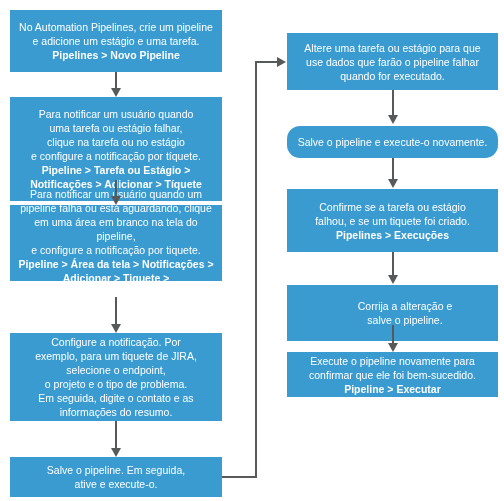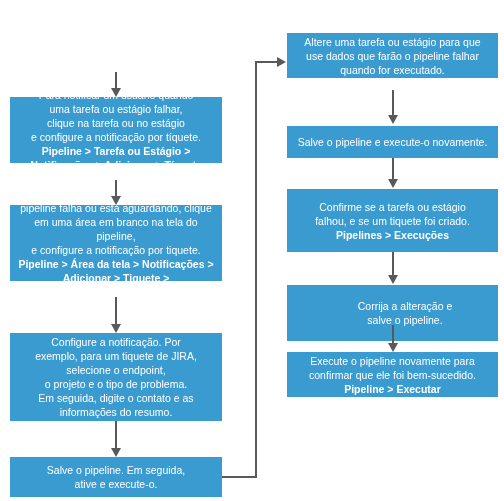--- a/index.html
+++ b/index.html
@@ -37,27 +37,27 @@
     display: block;
     font-weight: bold;
     white-space: pre-line;
   }
   
   .col-left { left: 10px; width: 212px; }
   
   .col-right { left: 287px; width: 211px; }
 
   .n1 { top: 10px;  height: 62px; }
-  .n2 { top: 97px;  height: 66px; }
+  .n2 { top: 97px;  height: 104px; }
   .n3 { top: 205px; height: 76px; }
   .n4 { top: 333px; height: 88px; }
   .n5 { top: 457px; height: 40px; }
 
-  .r1 { top: 33px;  height: 45px; }
-  .r2 { top: 126px; height: 32px; }
+  .r1 { top: 33px;  height: 57px; }
+  .r2 { top: 126px; height: 32px; border-radius: 13px; }
   .r3 { top: 189px; height: 63px; }
   .r4 { top: 285px; height: 56px; padding-left: 31px; }
   .r5 { top: 352px; height: 45px; }
 
   
   .conn-v {
     position: absolute;
     width: 2px;
     background: #58595b;
   }
@@ -81,20 +81,27 @@
     border-top: 5px solid transparent;
     border-bottom: 5px solid transparent;
     border-left: 9px solid #58595b;
   }
 </style>
 </head>
 <body>
 
 <div id="flowchart">
 
+  <div class="node col-left n1">
+    <div>
+      <span class="txt">No Automation Pipelines, crie um pipeline
+e adicione um estágio e uma tarefa.</span>
+      <span class="path">Pipelines &gt; Novo Pipeline</span>
+    </div>
+  </div>
 
   <div class="node col-left n2">
     <div>
       <span class="txt">Para notificar um usuário quando
 uma tarefa ou estágio falhar,
 clique na tarefa ou no estágio
 e configure a notificação por tíquete.</span>
       <span class="path">Pipeline &gt; Tarefa ou Estágio &gt;
 Notificações &gt; Adicionar &gt; Tíquete</span>
     </div>

